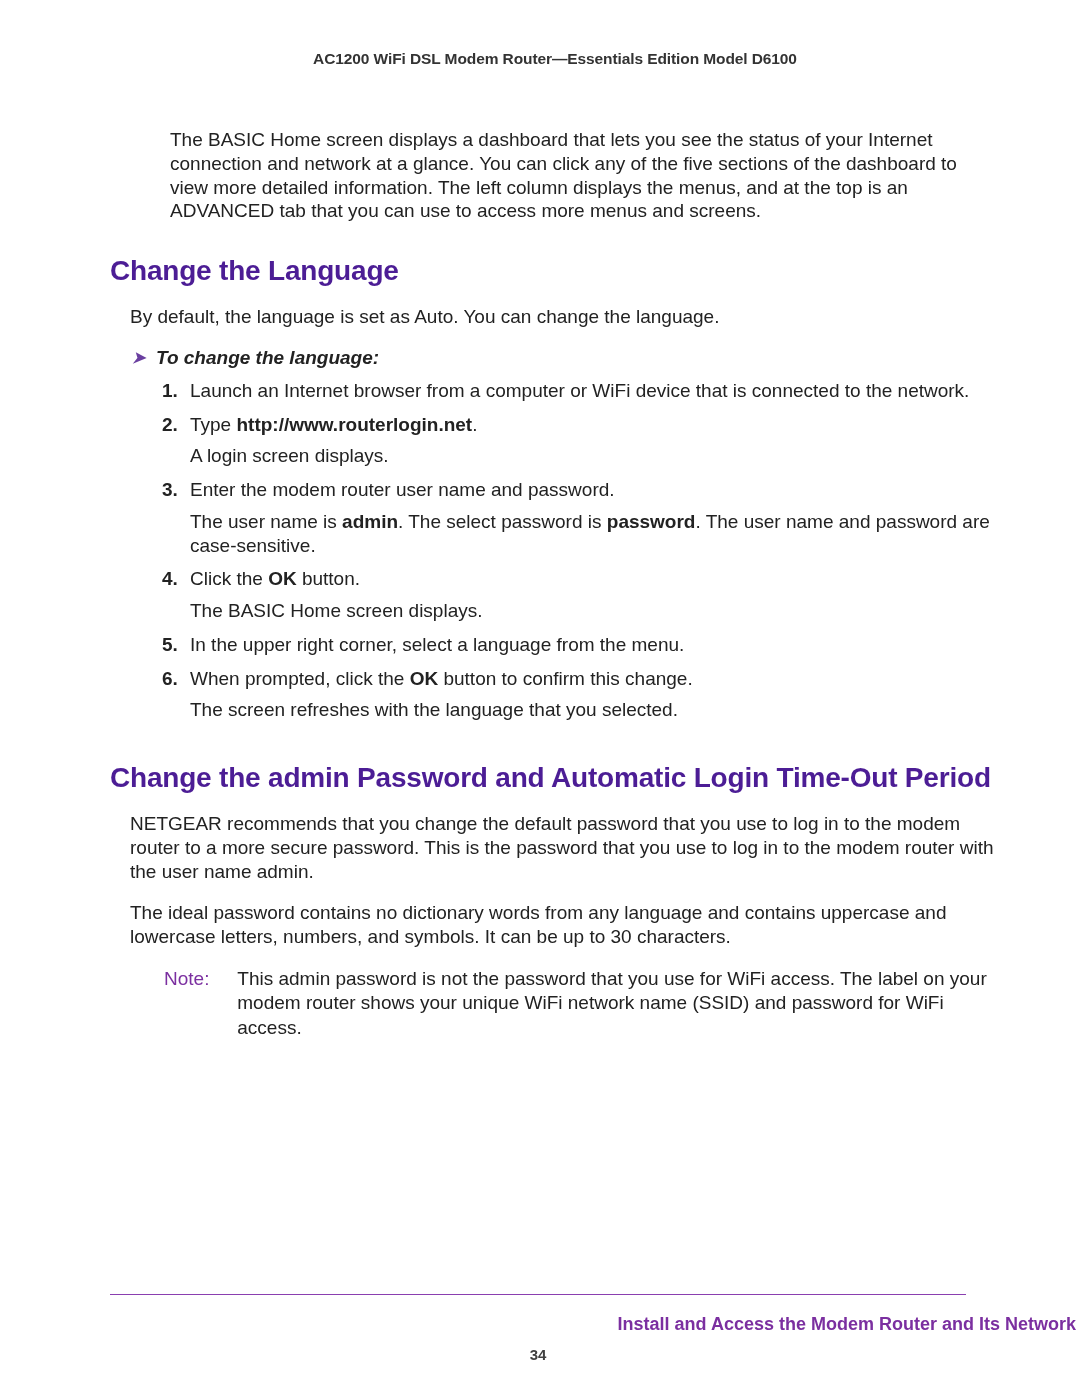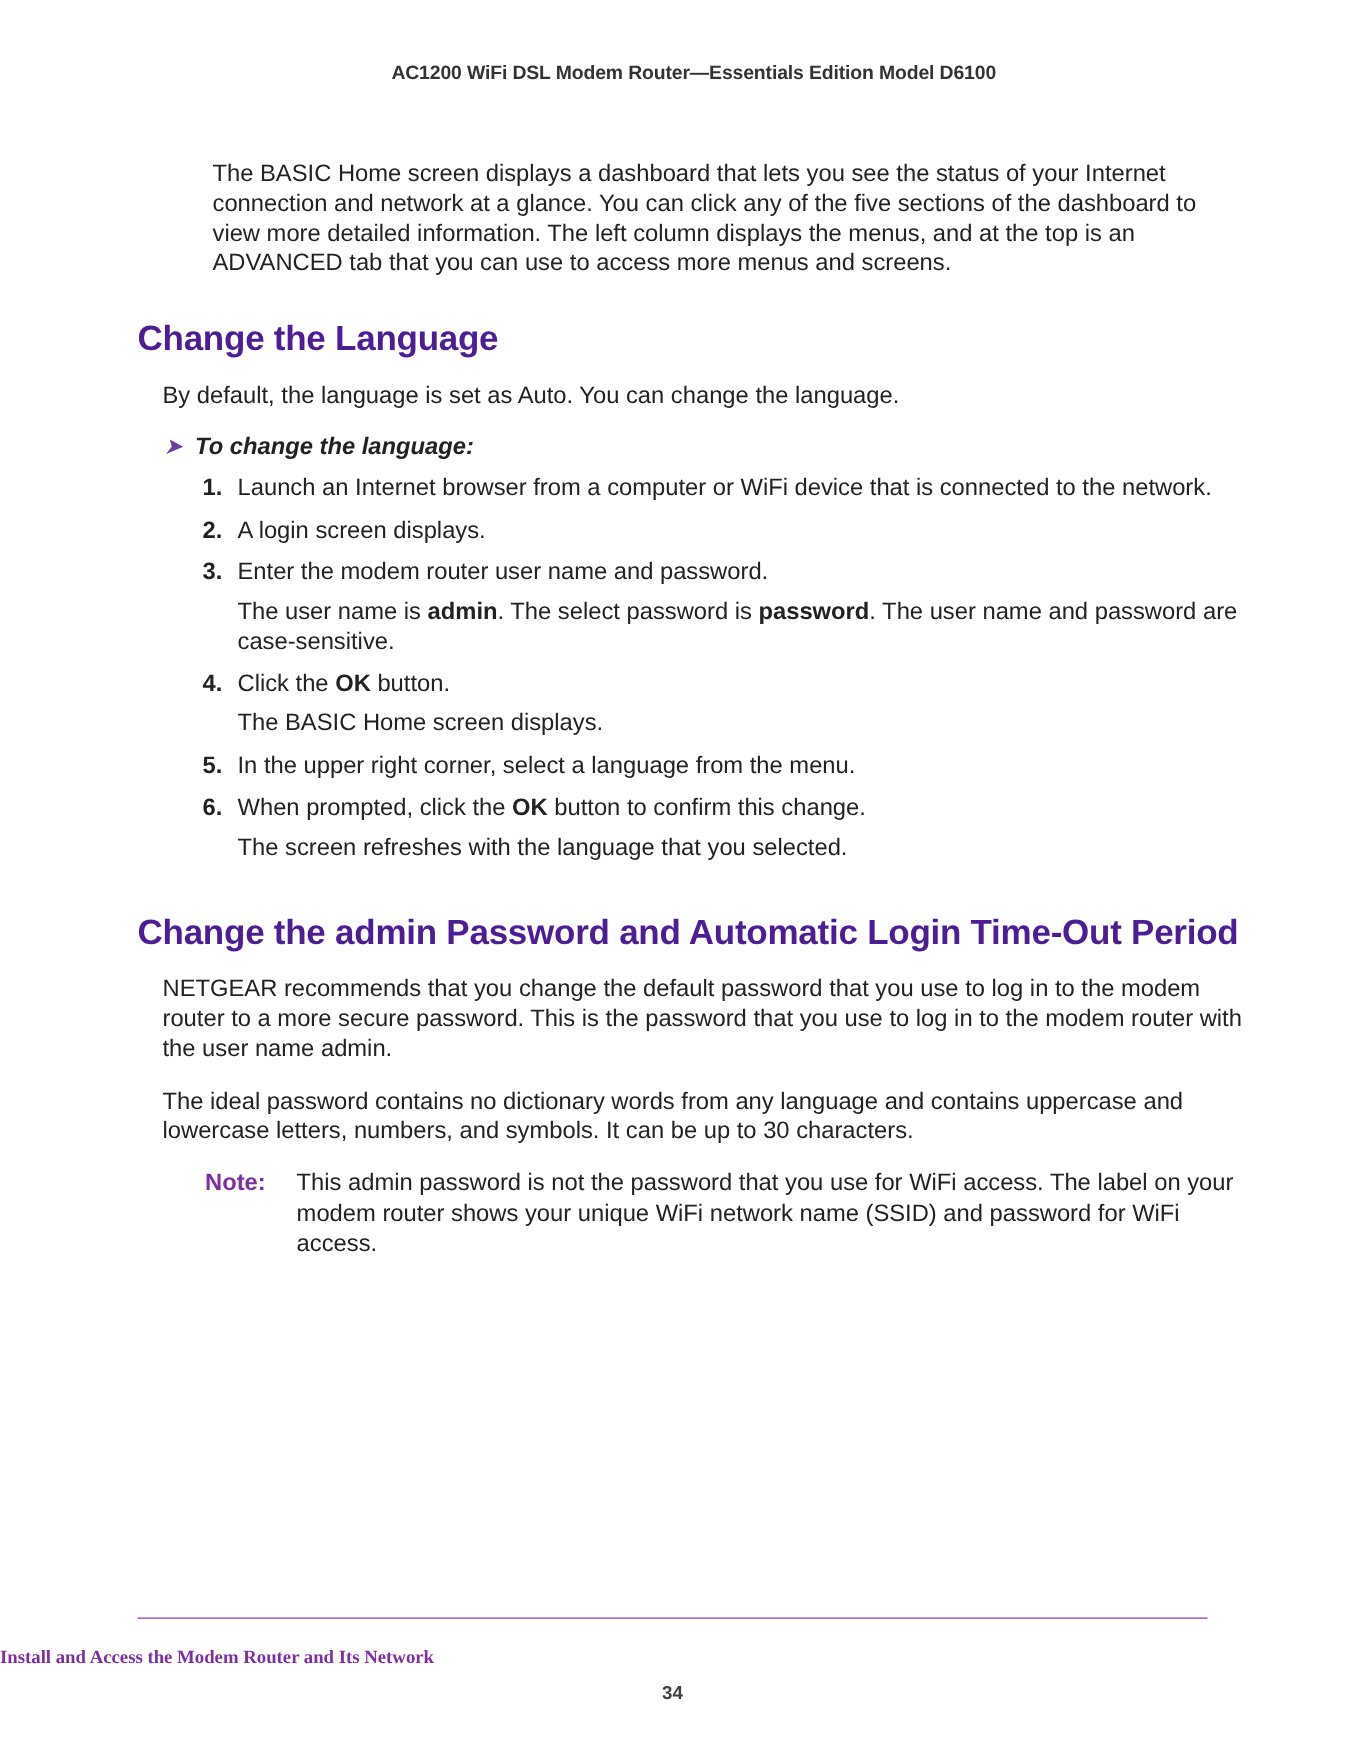--- a/index.html
+++ b/index.html
@@ -80,21 +80,21 @@
   }
   .bold { font-weight: bold; }
   .note-block {
     font-size: 19px;
     line-height: 1.28;
     padding-left: 54px;
     margin-top: 14px;
   }
   .note-block .note-label {
     color: #7b2fa0;
-    font-weight: bold;
+    font-weight: normal;
     display: inline-block;
     width: 68px;
     vertical-align: top;
   }
   .note-block .note-body {
     display: inline-block;
     width: calc(100% - 80px);
     vertical-align: top;
   }
   .footer-rule {
@@ -102,25 +102,24 @@
     left: 110px;
     right: 110px;
     bottom: 102px;
     height: 1px;
     background: #8a3fb0;
   }
   .footer-text {
     position: absolute;
     left: 0; right: 0;
     bottom: 62px;
-    text-align: left;
+    text-align: right;
     color: #7b2fa0;
     font-weight: bold;
-    font-size: 15px;
-    font-family: Liberation Serif, serif;
+    font-size: 18px;
   }
   .page-number {
     position: absolute;
     left: 0; right: 0;
     bottom: 34px;
     text-align: center;
     color: #404040;
     font-weight: bold;
     font-size: 15px;
   }
@@ -142,20 +141,21 @@
     <span class="arrow">➤</span><span>To change the language:</span>
   </p>
 
   <ol class="steps">
     <li>
       <span class="num">1.</span>
       <span>Launch an Internet browser from a computer or WiFi device that is connected to the network.</span>
     </li>
     <li>
       <span class="num">2.</span>
+      <span><span>Type </span><span class="bold">http://www.routerlogin.net</span><span>.</span></span>
       <span class="sub">A login screen displays.</span>
     </li>
     <li>
       <span class="num">3.</span>
       <span>Enter the modem router user name and password.</span>
       <span class="sub"><span>The user name is </span><span class="bold">admin</span><span>. The select password is </span><span class="bold">password</span><span>. The user name and password are case-sensitive.</span></span>
     </li>
     <li>
       <span class="num">4.</span>
       <span><span>Click the </span><span class="bold">OK</span><span> button.</span></span>

